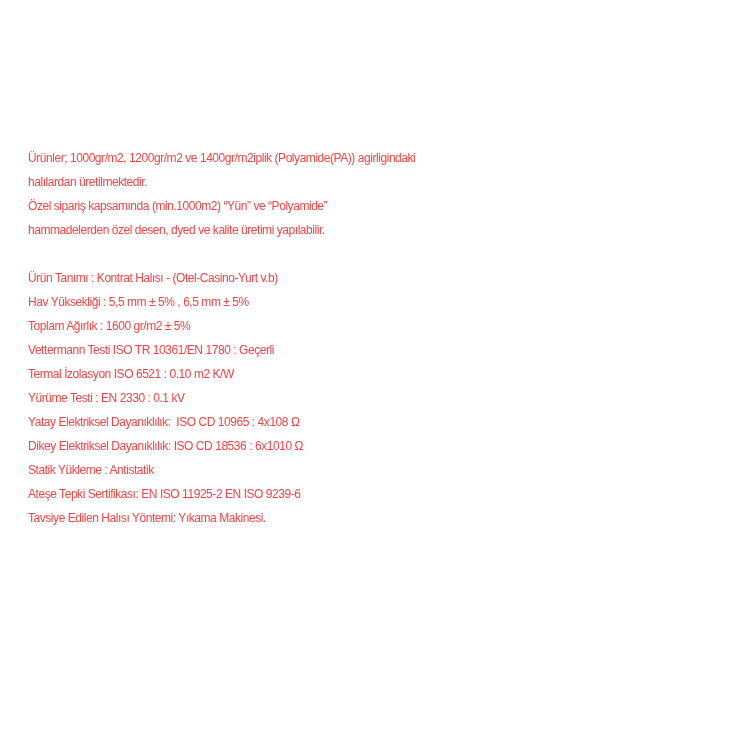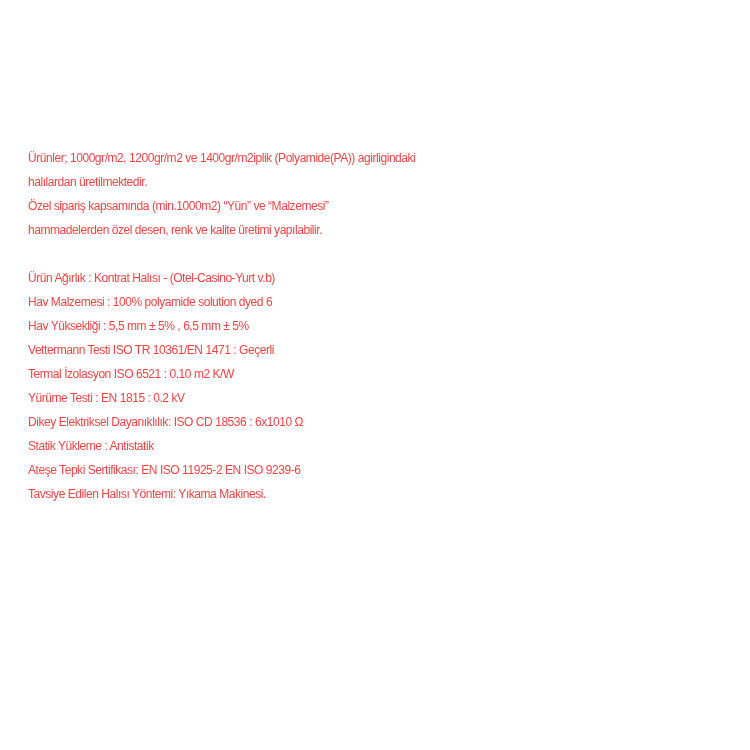--- a/index.html
+++ b/index.html
@@ -35,32 +35,33 @@
   }
 </style>
 </head>
 <body>
 
 <div class="spec-sheet">
 
   <div>
     <div class="line">Ürünler; 1000gr/m2, 1200gr/m2 ve 1400gr/m2iplik (Polyamide(PA)) agirligindaki</div>
     <div class="line">halılardan üretilmektedir.</div>
-    <div class="line">Özel sipariş kapsamında (min.1000m2) “Yün” ve “Malzemesi”</div>
-    <div class="line">hammadelerden özel desen, renk ve kalite üretimi yapılabilir.</div>
+    <div class="line">Özel sipariş kapsamında (min.1000m2) “Yün” ve “Polyamide”</div>
+    <div class="line">hammadelerden özel desen, dyed ve kalite üretimi yapılabilir.</div>
   </div>
 
   <div class="para-gap"></div>
 
   <div>
-    <div class="line">Ürün Ağırlık : Kontrat Halısı - (Otel-Casino-Yurt v.b)</div>
-    <div class="line">Hav Malzemesi : 100% polyamide solution dyed 6</div>
+    <div class="line">Ürün Tanımı : Kontrat Halısı - (Otel-Casino-Yurt v.b)</div>
     <div class="line">Hav Yüksekliği : 5,5 mm ± 5% , 6,5 mm ± 5%</div>
-    <div class="line">Vettermann Testi ISO TR 10361/EN 1471 : Geçerli</div>
+    <div class="line">Toplam Ağırlık : 1600 gr/m2 ± 5%</div>
+    <div class="line">Vettermann Testi ISO TR 10361/EN 1780 : Geçerli</div>
     <div class="line">Termal İzolasyon ISO 6521 : 0.10 m2 K/W</div>
-    <div class="line">Yürüme Testi : EN 1815 : 0.2 kV</div>
+    <div class="line">Yürüme Testi : EN 2330 : 0.1 kV</div>
+    <div class="line">Yatay Elektriksel Dayanıklılık:  ISO CD 10965 : 4x108 Ω</div>
     <div class="line">Dikey Elektriksel Dayanıklılık: ISO CD 18536 : 6x1010 Ω</div>
     <div class="line">Statik Yükleme : Antistatik</div>
     <div class="line">Ateşe Tepki Sertifikası: EN ISO 11925-2 EN ISO 9239-6</div>
     <div class="line">Tavsiye Edilen Halısı Yöntemi: Yıkama Makinesi.</div>
   </div>
 
 </div>
 
 </body></html>

